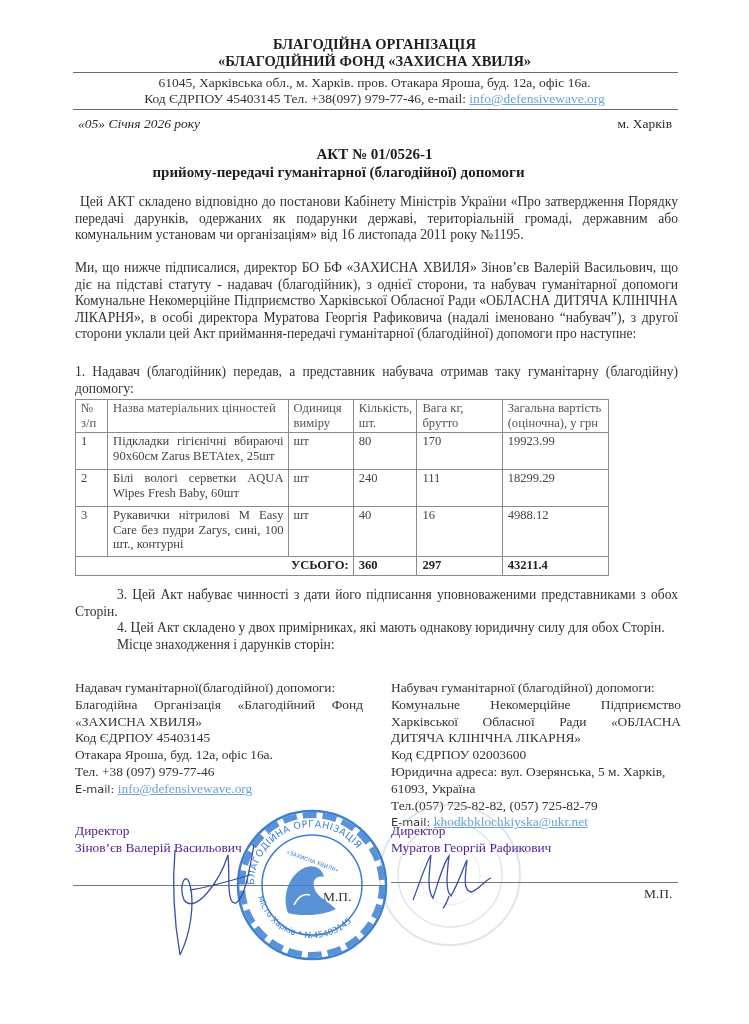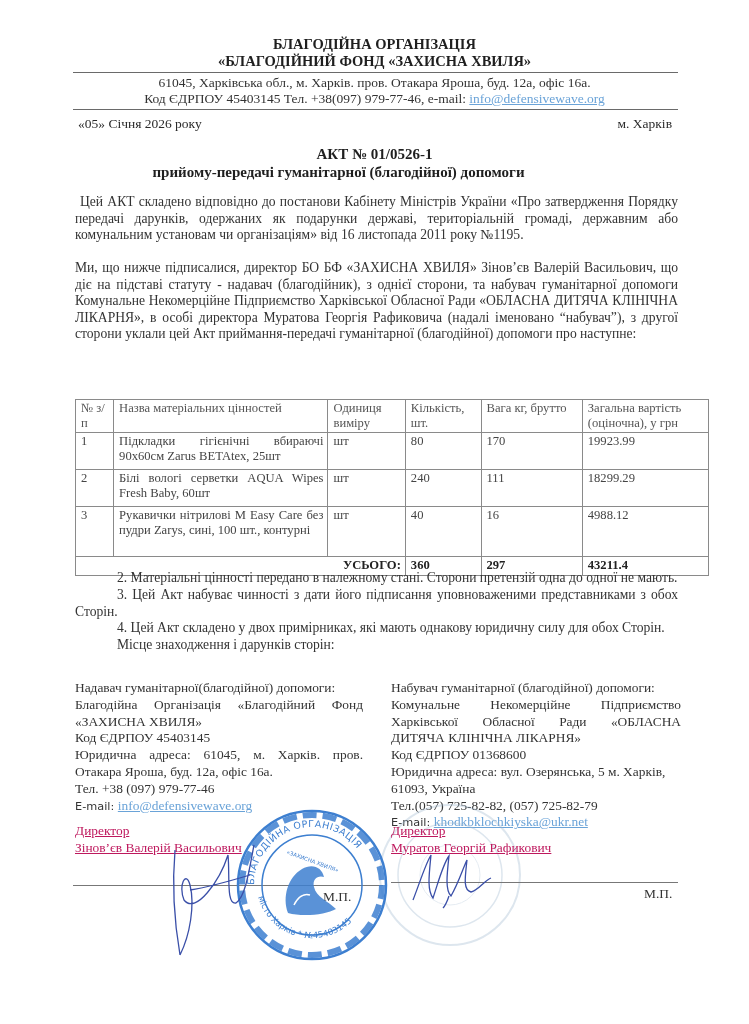--- a/index.html
+++ b/index.html
@@ -13,32 +13,32 @@
   .hdr-org.l1 { top: 36px; }
   .hdr-org.l2 { top: 53px; }
   .rule { position: absolute; left: 73px; width: 605px; height: 0; border-top: 1.5px solid #6a6a6a; }
   .rule.r1 { top: 72px; }
   .rule.r2 { top: 109px; }
   .hdr-addr { position: absolute; left: 0; width: 749px; text-align: center; font-size: 13.5px; color: #333; }
   .hdr-addr.l1 { top: 75px; }
   .hdr-addr.l2 { top: 91px; }
   .link { color: #6aa3d8; text-decoration: underline; }
 
-  .date { position: absolute; left: 78px; top: 116px; font-size: 13.5px; }
+  .date { position: absolute; left: 78px; top: 116px; font-size: 13.5px; font-style: italic; }
   .city { position: absolute; right: 77px; top: 116px; font-size: 13.5px; }
 
   .title1 { position: absolute; left: 0; width: 749px; top: 146px; text-align: center; font-weight: bold; font-size: 15px; color: #1f1f1f; }
   .title2 { position: absolute; left: 0; width: 677px; top: 164px; text-align: center; font-weight: bold; font-size: 15px; color: #1f1f1f; }
 
   .para { position: absolute; left: 75px; width: 603px; font-size: 13.6px; line-height: 16.6px; text-align: justify; color: #333; }
   .para.p1 { top: 194px; text-indent: 5px; }
   .para.p2 { top: 260px; }
   .para.p3 { top: 364px; }
 
-  table.items { position: absolute; left: 75px; top: 399px; width: 634px; border-collapse: collapse; font-size: 12.6px; line-height: 14.5px; color: #444; }
+  table.items { position: absolute; left: 75px; top: 399px; width: 534px; border-collapse: collapse; font-size: 12.6px; line-height: 14.5px; color: #444; }
   table.items td, table.items th { border: 1px solid #8a8a8a; padding: 1px 4px 2px 5px; vertical-align: top; font-weight: normal; text-align: left; }
   table.items th { color: #555; }
   table.items .c0 { width: 22px; }
   table.items .c1 { width: 170px; text-align: justify; }
   table.items .c2 { width: 55px; }
   table.items .c3 { width: 53px; }
   table.items .c4 { width: 75px; }
   table.items .c5 { width: 96px; }
   table.items tr.row1 td, table.items tr.row2 td { height: 33px; }
   table.items tr.row3 td { height: 46px; }
@@ -49,21 +49,21 @@
   .clause.c2 { top: 570px; text-indent: 42px; }
   .clause.c3 { top: 587px; text-indent: 42px; }
   .clause.c4 { top: 620px; text-indent: 42px; }
   .clause.c5 { top: 637px; text-indent: 42px; }
 
   .party { position: absolute; font-size: 13.4px; line-height: 16.8px; color: #333; }
   .party.left { left: 75px; top: 680px; width: 288px; }
   .party.right { left: 391px; top: 680px; width: 290px; }
   .party .just { text-align: justify; text-align-last: justify; }
   .party .email { font-family: "DejaVu Sans", sans-serif; font-size: 11.3px; }
-  .director { position: absolute; font-size: 13.4px; line-height: 16.8px; color: #be185d; text-decoration: underline; }
+  .director { position: absolute; font-size: 13.4px; line-height: 16.8px; color: #4c1d95; }
   .director.left { left: 75px; top: 823px; }
   .director.right { left: 391px; top: 823px; }
 
   .sign-line { position: absolute; height: 0; border-top: 1px solid #777; }
   .sign-line.left { left: 73px; top: 885px; width: 310px; }
   .sign-line.right { left: 391px; top: 882px; width: 287px; }
   .mp { position: absolute; font-size: 13.4px; color: #333; }
   .mp.left { left: 323px; top: 889px; }
   .mp.right { left: 644px; top: 886px; }
 
@@ -89,20 +89,21 @@
   <div class="rule r2"></div>
 
   <div class="date">«05» Січня 2026 року</div>
   <div class="city">м. Харків</div>
 
   <div class="title1">АКТ № 01/0526-1</div>
   <div class="title2">прийому-передачі гуманітарної (благодійної) допомоги</div>
 
   <div class="para p1">Цей АКТ складено відповідно до постанови Кабінету Міністрів України «Про затвердження Порядку передачі дарунків, одержаних як подарунки державі, територіальній громаді, державним або комунальним установам чи організаціям» від 16 листопада 2011 року №1195.</div>
   <div class="para p2">Ми, що нижче підписалися, директор БО БФ «ЗАХИСНА ХВИЛЯ» Зінов’єв Валерій Васильович, що діє на підставі статуту - надавач (благодійник), з однієї сторони, та набувач гуманітарної допомоги Комунальне Некомерційне Підприємство Харківської Обласної Ради «ОБЛАСНА ДИТЯЧА КЛІНІЧНА ЛІКАРНЯ», в особі директора Муратова Георгія Рафиковича (надалі іменовано “набувач”), з другої сторони уклали цей Акт приймання-передачі гуманітарної (благодійної) допомоги про наступне:</div>
+  <div class="para p3">1. Надавач (благодійник) передав, а представник набувача отримав таку гуманітарну (благодійну) допомогу:</div>
 
   <table class="items">
     <tbody>
         <tr>
       <th class="c0">№ з/п</th>
       <th class="c1">Назва матеріальних цінностей</th>
       <th class="c2">Одиниця виміру</th>
       <th class="c3">Кількість, шт.</th>
       <th class="c4">Вага кг, брутто</th>
       <th class="c5">Загальна вартість (оціночна), у грн</th>
@@ -133,42 +134,40 @@
     </tr>
     <tr class="total">
       <td class="lbl" colspan="3">УСЬОГО:</td>
       <td>360</td>
       <td>297</td>
       <td>43211.4</td>
     </tr>
   </tbody>
     </table>
 
-  <div class="clause c2">2. Матеріальні цінності передано в належному стані. Сторони претензій одна до одної не мають.</div>
   <div class="clause c3">3. Цей Акт набуває чинності з дати його підписання уповноваженими представниками з обох Сторін.</div>
   <div class="clause c4">4. Цей Акт складено у двох примірниках, які мають однакову юридичну силу для обох Сторін.</div>
   <div class="clause c5">Місце знаходження і дарунків сторін:</div>
 
   <div class="party left">
     <div>Надавач гуманітарної(благодійної) допомоги:</div>
     <div class="just">Благодійна Організація «Благодійний Фонд</div>
     <div>«ЗАХИСНА ХВИЛЯ»</div>
     <div>Код ЄДРПОУ 45403145</div>
-    <div class="just">Юридична адреса: 61045, м. Харків. пров.</div>
     <div>Отакара Яроша, буд. 12а, офіс 16а.</div>
     <div>Тел. +38 (097) 979-77-46</div>
     <div><span class="email">E-mail: </span><span class="link">info@defensivewave.org</span></div>
   </div>
 
   <div class="party right">
     <div>Набувач гуманітарної (благодійної) допомоги:</div>
     <div class="just">Комунальне Некомерційне Підприємство</div>
     <div class="just">Харківської Обласної Ради «ОБЛАСНА</div>
     <div>ДИТЯЧА КЛІНІЧНА ЛІКАРНЯ»</div>
-    <div>Код ЄДРПОУ 01368600</div>
+    <div>Код ЄДРПОУ 02003600</div>
     <div>Юридична адреса: вул. Озерянська, 5 м. Харків,</div>
     <div>61093, Україна</div>
     <div>Тел.(057) 725-82-82, (057) 725-82-79</div>
     <div><span class="email">E-mail: </span><span class="link">khodkbklochkiyska@ukr.net</span></div>
   </div>
 
   <svg class="stamp right" viewBox="0 0 150 150">
     <circle cx="75" cy="75" r="70" fill="none" stroke="#9fb8cf" stroke-width="2"></circle>
     <circle cx="75" cy="75" r="52" fill="none" stroke="#9fb8cf" stroke-width="1.5"></circle>
     <circle cx="75" cy="75" r="30" fill="none" stroke="#b5c8da" stroke-width="1"></circle>

